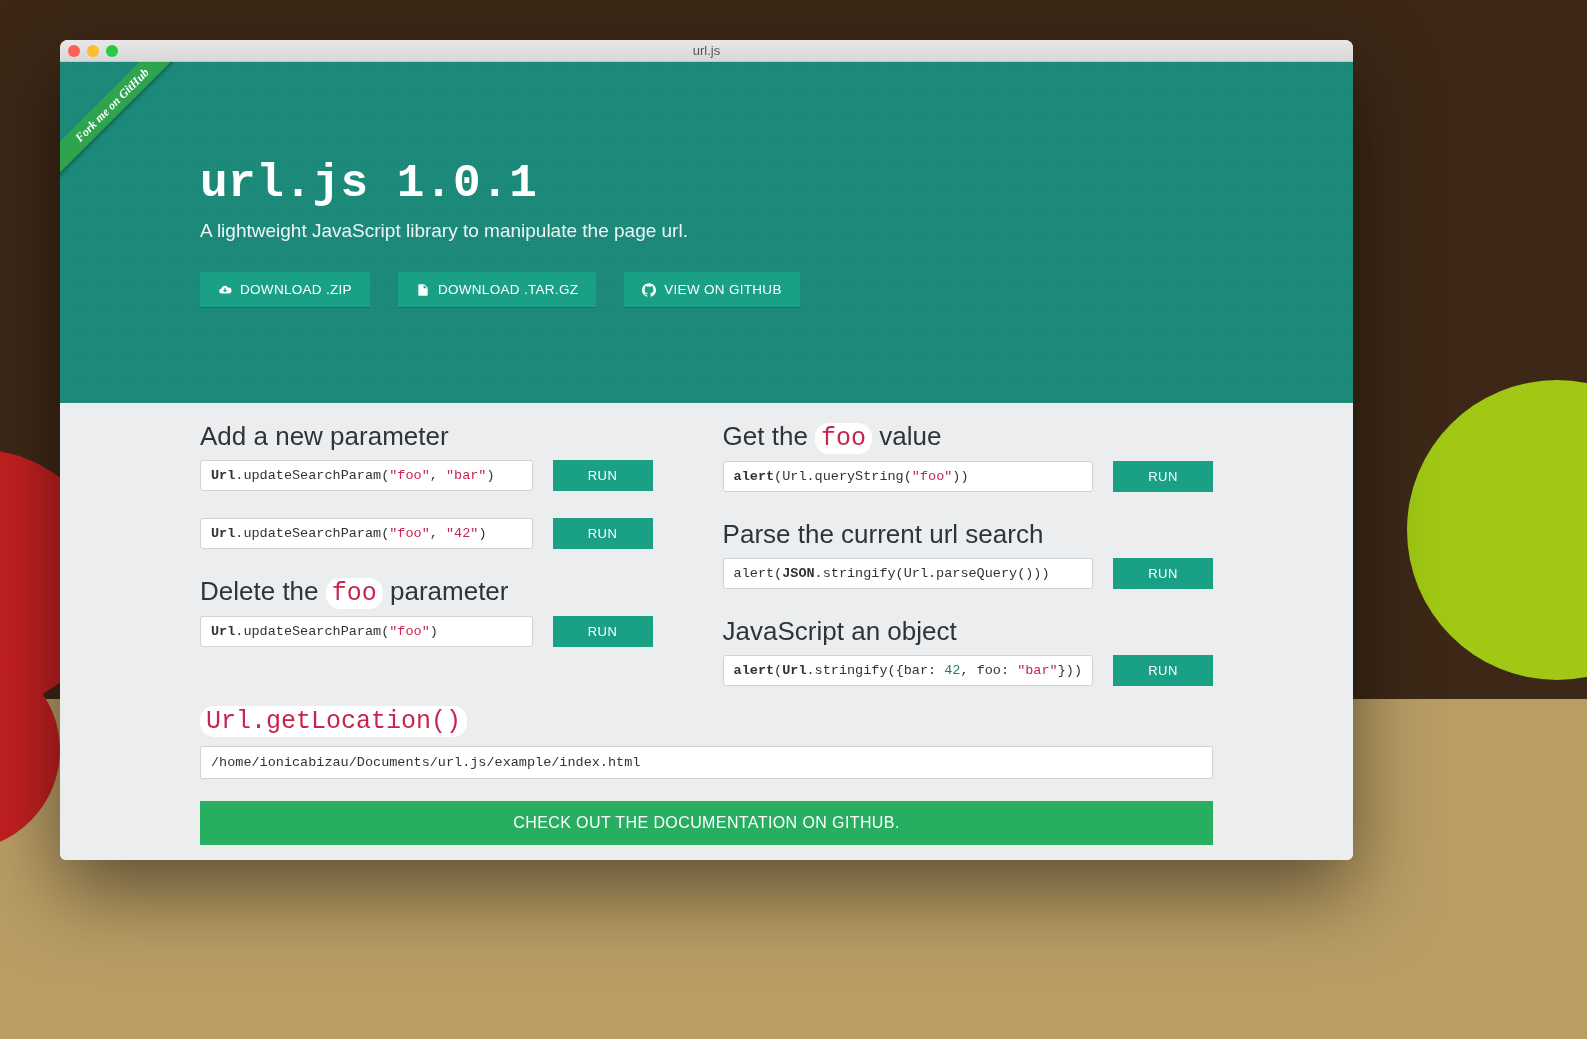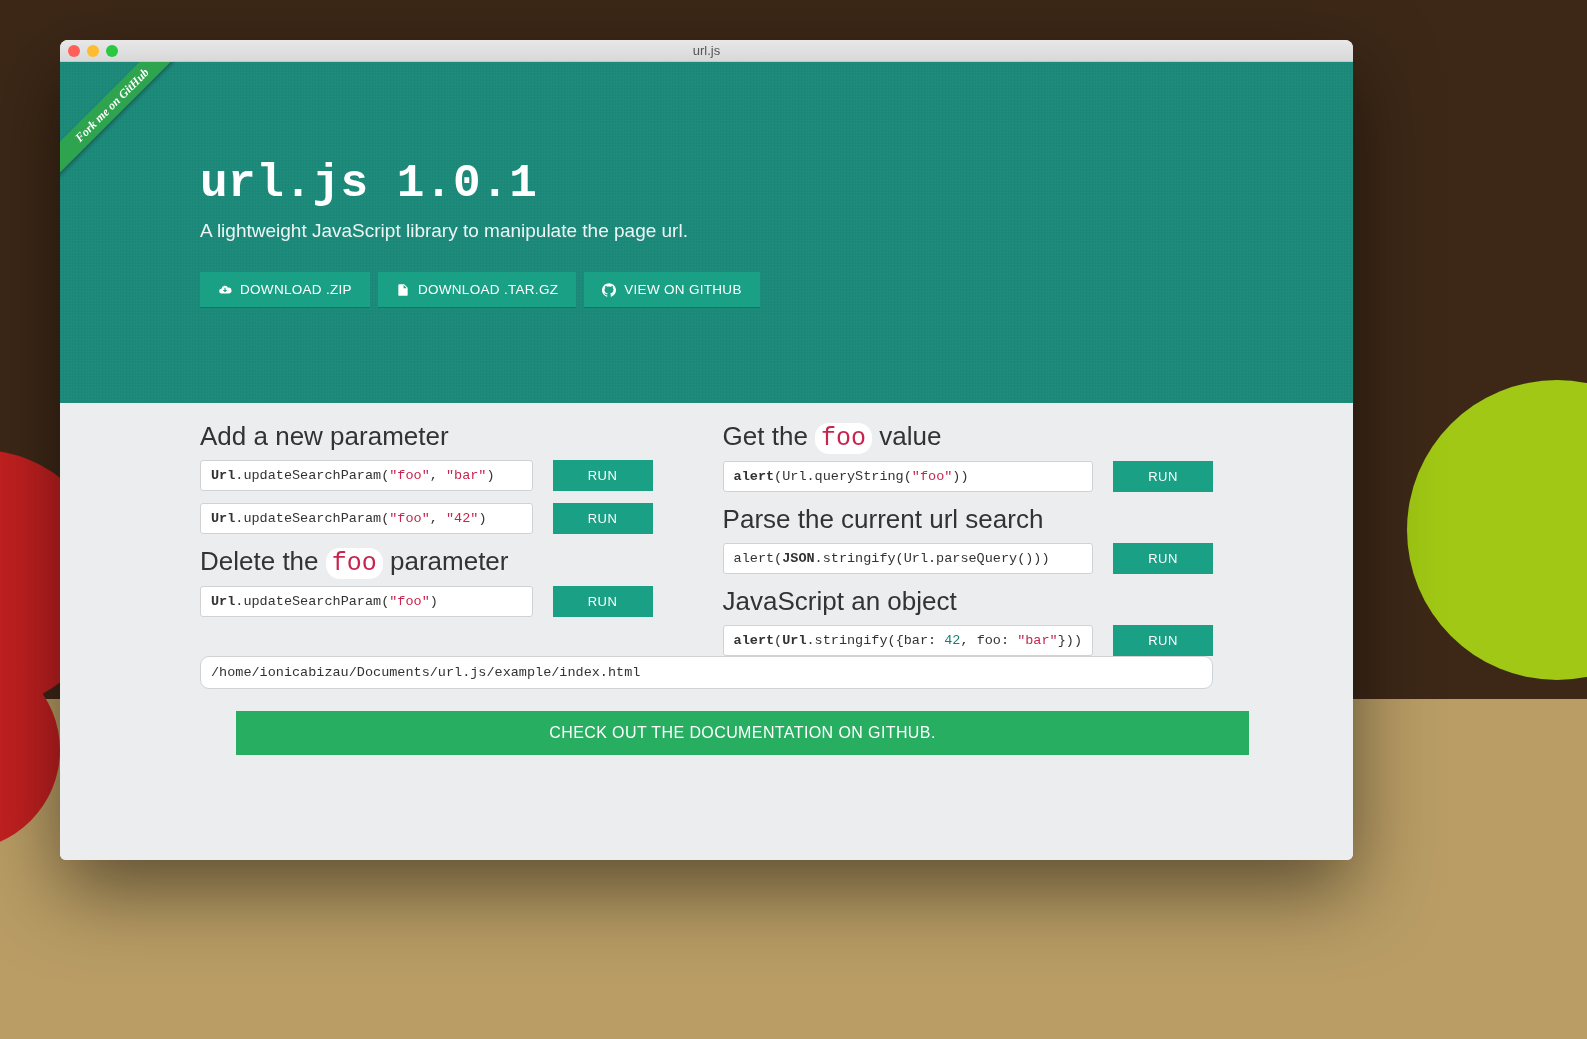--- a/index.html
+++ b/index.html
@@ -68,39 +68,39 @@
     font-family: "Courier New", ui-monospace, monospace;
     font-weight: 700;
     font-size: 46px;
     letter-spacing: .5px;
   }
   .hero p.sub {
     margin-top: 10px;
     font-size: 19px;
     color: rgba(255,255,255,.92);
   }
-  .hero-buttons { margin-top: 30px; display:flex; gap:8px; }
+  .hero-buttons { margin-top: 30px; display:flex; gap:28px; }
   .hbtn {
     background:#19a085;
     color:#fff;
     border:none;
     padding: 10px 18px;
     font-size: 13.5px;
     letter-spacing:.3px;
     cursor:pointer;
     display:flex; align-items:center; gap:8px;
     box-shadow:0 1px 0 rgba(0,0,0,.15);
   }
   .hbtn svg { width:14px; height:14px; fill:#fff; }
   
   .content {
     padding: 18px 140px 28px;
   }
   .cols { display:flex; gap:70px; }
-  .col { flex:1; display:flex; flex-direction:column; gap:12px; }
+  .col { flex:1; display:flex; flex-direction:column; gap:27px; }
   .example h2 {
     font-size: 26px; font-weight:400; color:#303436; margin-bottom:8px;
   }
   .example h2 code, h2.codeonly code {
     background:#fff; font-family:"Courier New",monospace;
     color:#c7254e; padding:1px 6px; border-radius:14px; font-size:25px;
   }
   .row { display:flex; gap:20px; align-items:stretch; }
   .codebox {
     flex:1;
@@ -119,33 +119,32 @@
   .codebox .n{color:#1a7f6e;margin-top:36px;}
   .runbtn {
     width:100px;
     background:#19a085;
     color:#fff; border:none;
     font-size:13px; letter-spacing:.5px;
     cursor:pointer;
   }
   h2.codeonly { font-size:26px; font-weight:400; margin:18px 0 10px; }
   .locationbox {
-    background:#fff; border:1px solid #cfd3d6; border-radius:9px;
+    background:#fff; border:1px solid #cfd3d6; border-radius:2px;
     padding:8px 10px;
     font-family:"Courier New",monospace; font-size:13.5px; color:#333;
   }
   .docbtn {
     margin-top:22px;
     width:100%;
     background:#27ae60;
     color:#fff; border:none;
     padding:13px 0;
     font-size:16px; letter-spacing:.4px;
     cursor:pointer;
-    margin-left:36px;
   }
   
   .page::-webkit-scrollbar{width:10px;}
   .page::-webkit-scrollbar-thumb{background:#bbb;border-radius:5px;}
 </style>
 </head>
 <body>
 
 <div class="bg-beige"></div>
 <div class="bg-shape bg-red1"></div>
@@ -232,19 +231,22 @@
             <div class="example">
               <h2>JavaScript an object</h2>
               <div class="row">
                 <div class="codebox"><span class="b">alert</span>(<span class="b">Url</span>.stringify({bar: <span class="n">42</span>, foo: <span class="s">"bar"</span>}))</div>
                 <button class="runbtn">RUN</button>
               </div>
             </div>
           </div>
       </div>
 
+      <h2 class="codeonly">
+        <code>Url.getLocation()</code>
+      </h2>
       <div class="locationbox">/home/ionicabizau/Documents/url.js/example/index.html</div>
 
       <button class="docbtn">CHECK OUT THE DOCUMENTATION ON GITHUB.</button>
     </section>
 
   </div>
 </div>
 
 </body></html>

